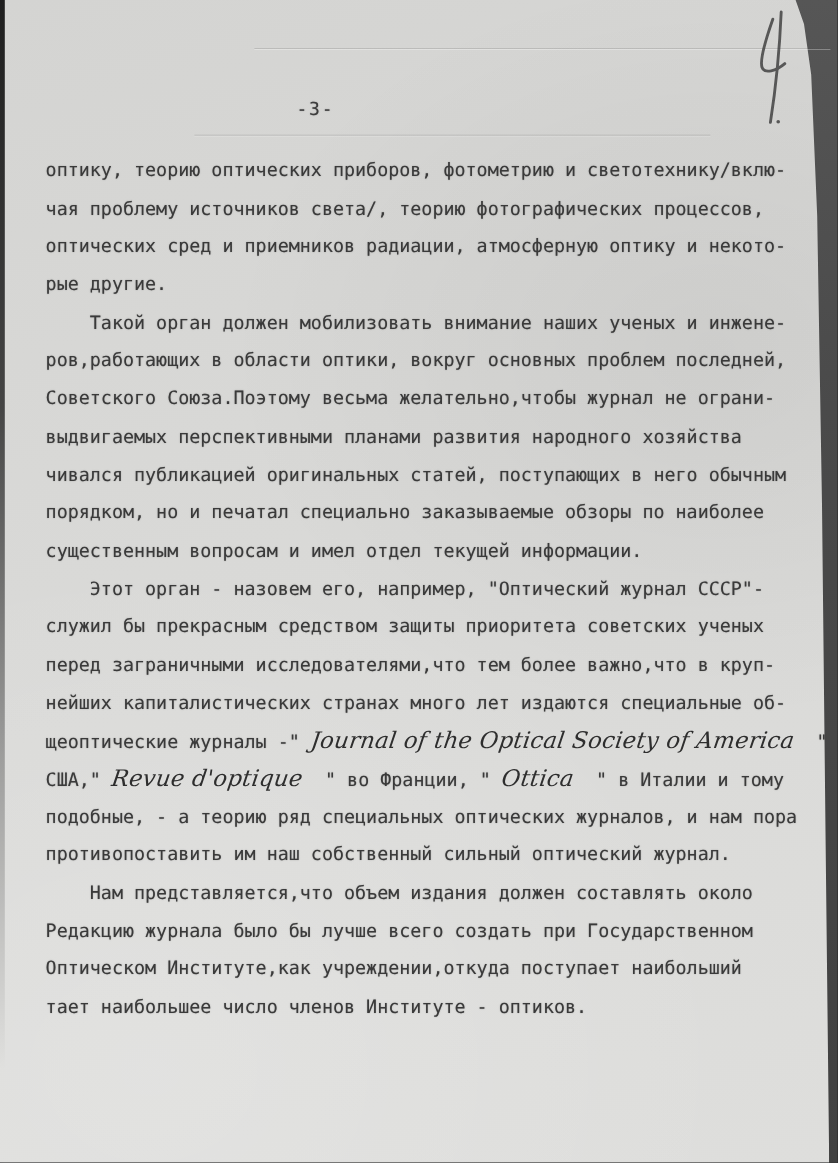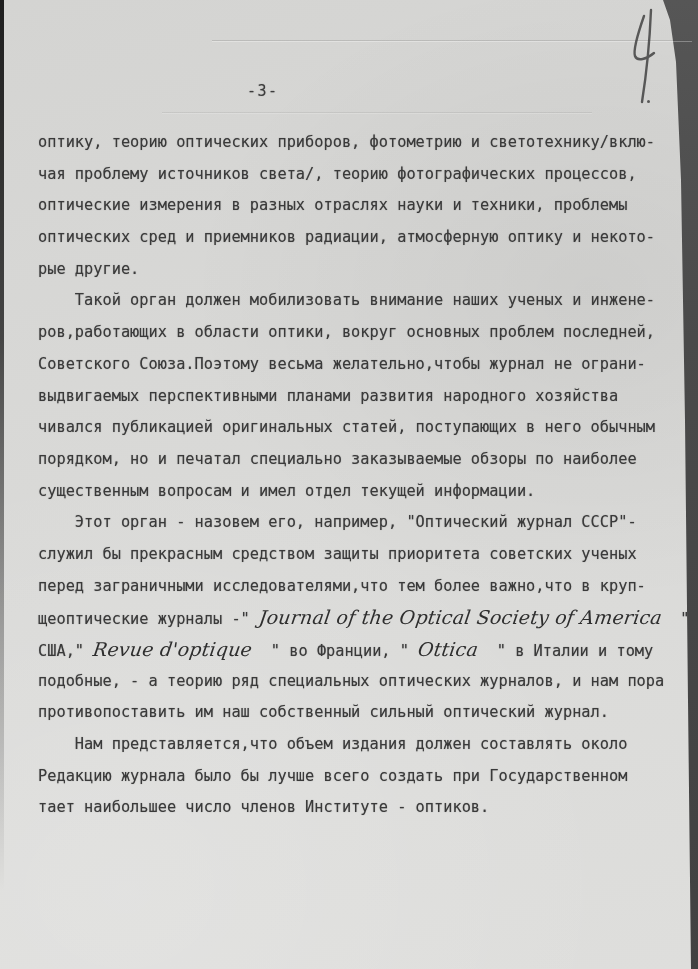--- a/index.html
+++ b/index.html
@@ -73,36 +73,37 @@
   <svg class="hand-mark" width="48" height="104" viewBox="0 0 48 104">
     <path d="M24 10 C17 30 13 44 15 50 C17 56 27 53 34 47"></path>
     <path d="M31 4 C30 28 28 58 22 96"></path>
   </svg>
 
   <div class="page-number">-3-</div>
 
   <div class="text-block" id="text-block">
       <div class="line">оптику, теорию оптических приборов, фотометрию и светотехнику/вклю-</div>
       <div class="line">чая проблему источников света/, теорию фотографических процессов,</div>
-      <div class="line">оптические измерения в разных отраслях науки и техники, проблемы</div>
       <div class="line">оптических сред и приемников радиации, атмосферную оптику и некото-</div>
       <div class="line">рые другие.</div>
       <div class="line">    Такой орган должен мобилизовать внимание наших ученых и инжене-</div>
       <div class="line">ров,работающих в области оптики, вокруг основных проблем последней,</div>
       <div class="line">Советского Союза.Поэтому весьма желательно,чтобы журнал не ограни-</div>
       <div class="line">выдвигаемых перспективными планами развития народного хозяйства</div>
       <div class="line">чивался публикацией оригинальных статей, поступающих в него обычным</div>
       <div class="line">порядком, но и печатал специально заказываемые обзоры по наиболее</div>
       <div class="line">существенным вопросам и имел отдел текущей информации.</div>
       <div class="line">    Этот орган - назовем его, например, "Оптический журнал СССР"-</div>
       <div class="line">служил бы прекрасным средством защиты приоритета советских ученых</div>
       <div class="line">перед заграничными исследователями,что тем более важно,что в круп-</div>
+      <div class="line">нейших капиталистических странах много лет издаются специальные об-</div>
       <div class="line"><span>щеоптические журналы -" </span><span class="hand">Journal of the Optical Society of America</span><span>  " в</span></div>
       <div class="line"><span>США," </span><span class="hand">Revue d'optique</span><span>  " во Франции, " </span><span class="hand">Ottica</span><span>  " в Италии и тому</span></div>
       <div class="line">подобные, - а теорию ряд специальных оптических журналов, и нам пора</div>
       <div class="line">противопоставить им наш собственный сильный оптический журнал.</div>
       <div class="line">    Нам представляется,что объем издания должен составлять около</div>
       <div class="line">Редакцию журнала было бы лучше всего создать при Государственном</div>
+      <div class="line">Оптическом Институте,как учреждении,откуда поступает наибольший</div>
       <div class="line">тает наибольшее число членов Институте - оптиков.</div>
     </div>
 
   <div class="speck"></div>
 </div>
 
 </body></html>

